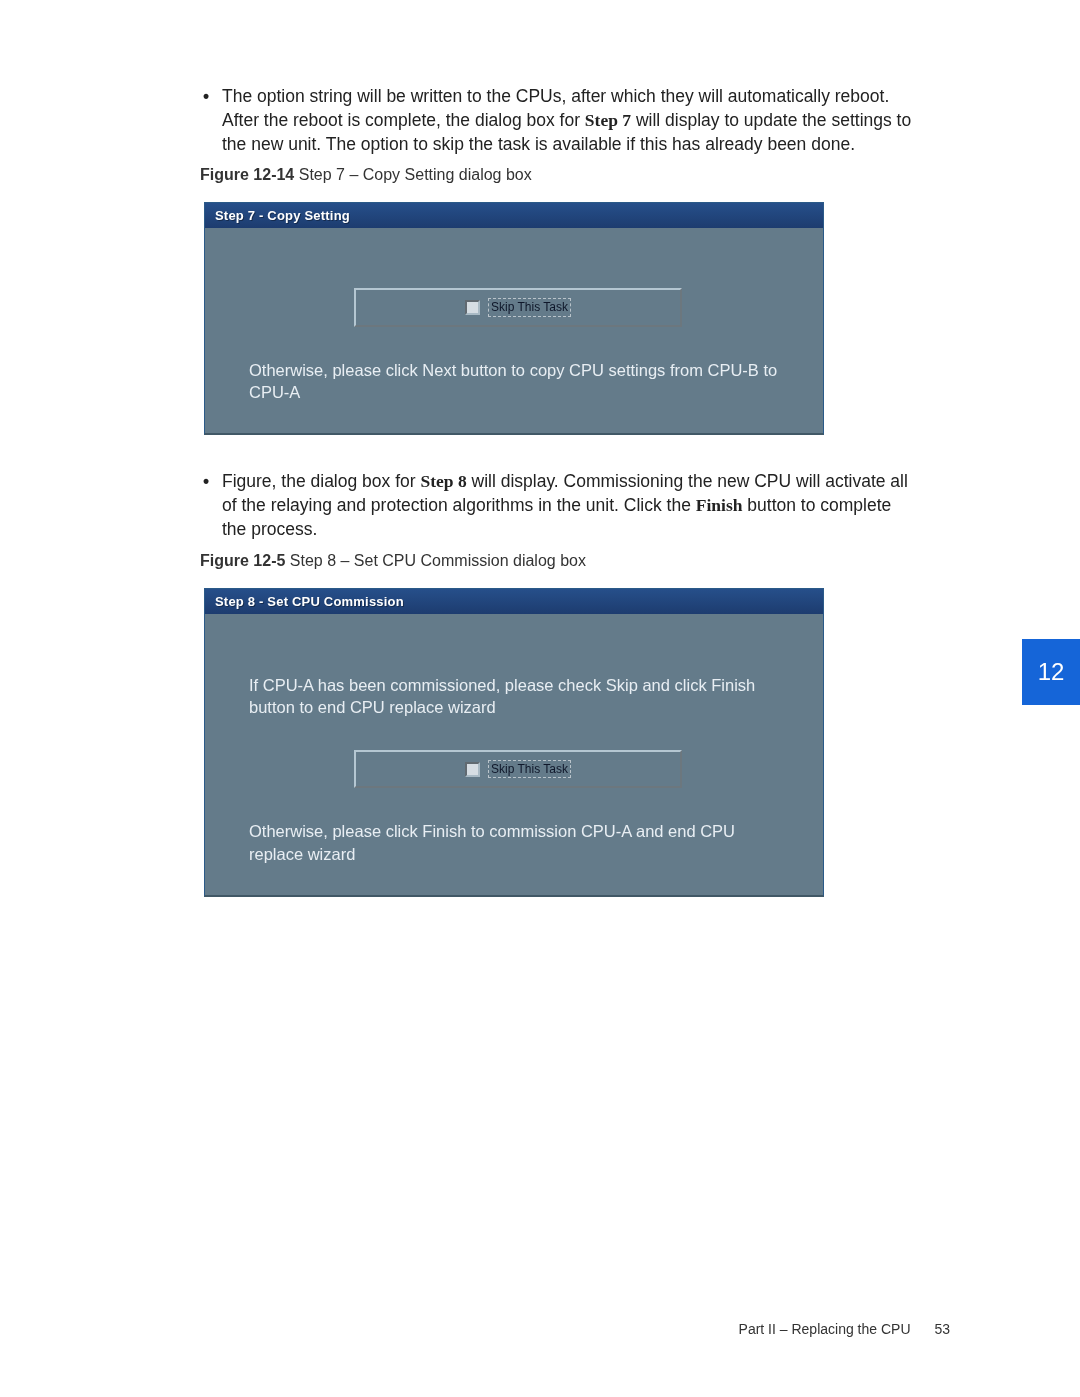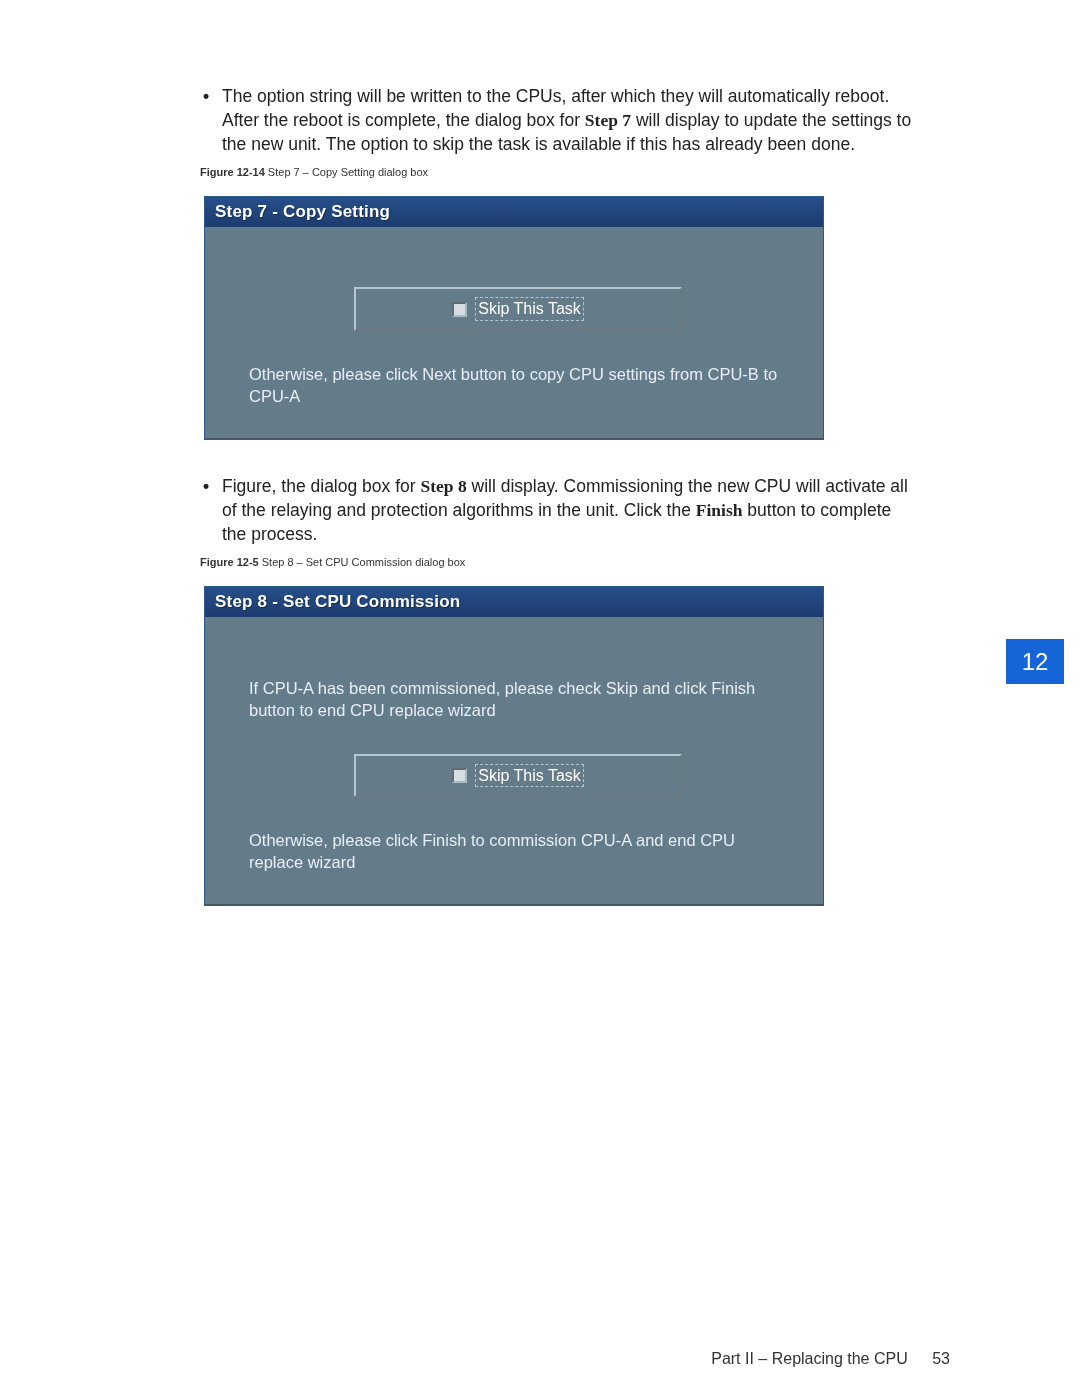--- a/index.html
+++ b/index.html
@@ -17,38 +17,38 @@
     display: flex;
     gap: 10px;
     margin: 4px 0 10px 0;
     line-height: 1.38;
     font-size: 17.5px;
   }
   .bullet-dot { width: 12px; text-align: center; font-weight: 900; }
   .bullet-text { flex: 1; }
   .bullet-text b { font-weight: 700; font-family: Liberation Serif, serif; }
   .fig-caption {
-    font-size: 11px;
+    font-size: 16px;
     margin: 10px 0 18px 0;
     color: #333;
   }
   .fig-caption b { font-weight: 700; }
   .dialog {
     width: 620px;
     margin: 0 0 34px 4px;
     background: #647b8a;
     border: 1px solid #2b5a88;
     border-bottom: 2px solid #415866;
     padding-bottom: 22px;
   }
   .dlg-title {
     background: linear-gradient(#264f8a, #1d3c6f);
     color: #fff;
     font-weight: 700;
-    font-size: 17px;
+    font-size: 13px;
     padding: 5px 10px;
     font-family: "Segoe UI", Tahoma, Arial, sans-serif;
     text-shadow: 1px 1px 0 rgba(0,0,0,0.35);
     letter-spacing: 0.2px;
   }
   .dlg-body {
     padding: 60px 36px 8px 44px;
     color: #e8eef3;
     font-family: Tahoma, Arial, sans-serif;
     font-size: 16.5px;
@@ -67,44 +67,44 @@
     align-items: center;
     gap: 8px;
   }
   .checkbox {
     width: 15px;
     height: 15px;
     background: #d6dde3;
     border: 2px inset #a9bac5;
   }
   .skip-label {
-    color: #ffffff;
+    color: #0f172a;
     border: 1px dashed rgba(255,255,255,0.55);
     padding: 0 2px;
     font-family: Tahoma, Arial, sans-serif;
-    font-size: 16px;
+    font-size: 12px;
   }
   .side-tab {
     position: absolute;
-    right: 16px;
+    right: 0;
     top: 639px;
     width: 58px;
-    height: 45px;
+    height: 66px;
     background: #1565d8;
     color: #fff;
     font-size: 24px;
     display: flex;
     align-items: center;
     justify-content: center;
   }
   .footer {
     position: absolute;
-    bottom: 29px;
+    bottom: 60px;
     right: 130px;
-    font-size: 16px;
+    font-size: 14px;
     color: #333;
   }
   .footer .pnum { margin-left: 20px; }
 </style>
 </head>
 <body>
 
 <div class="content">
 
   <div class="bullet-item">

